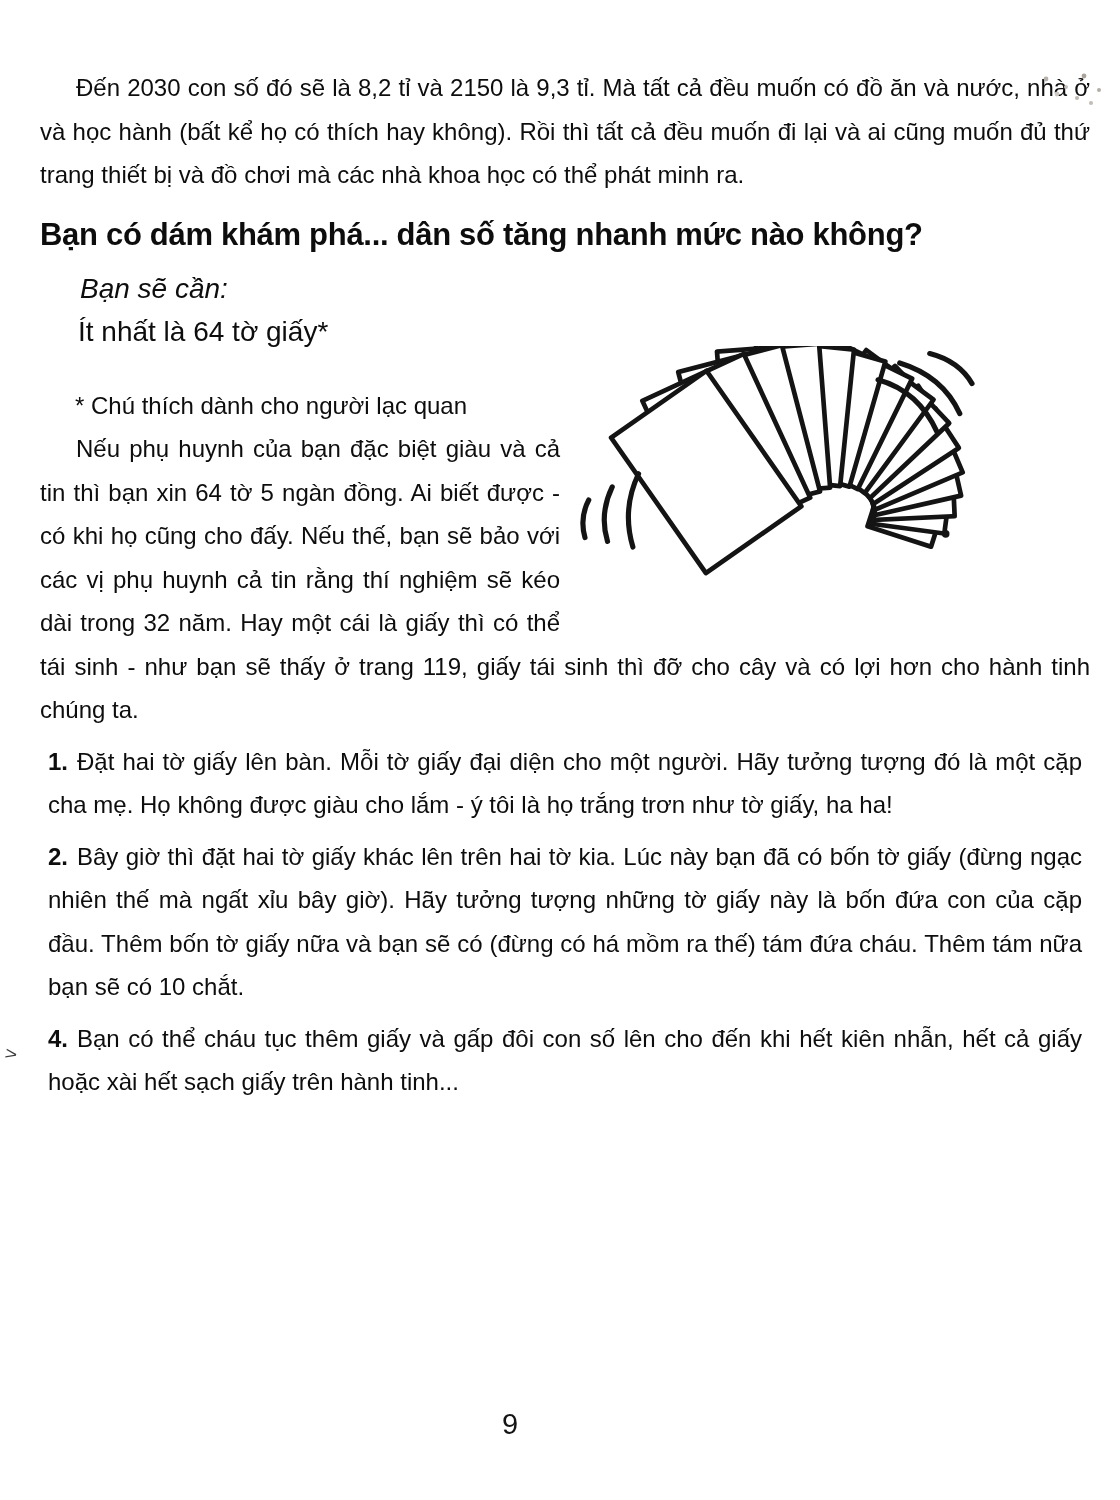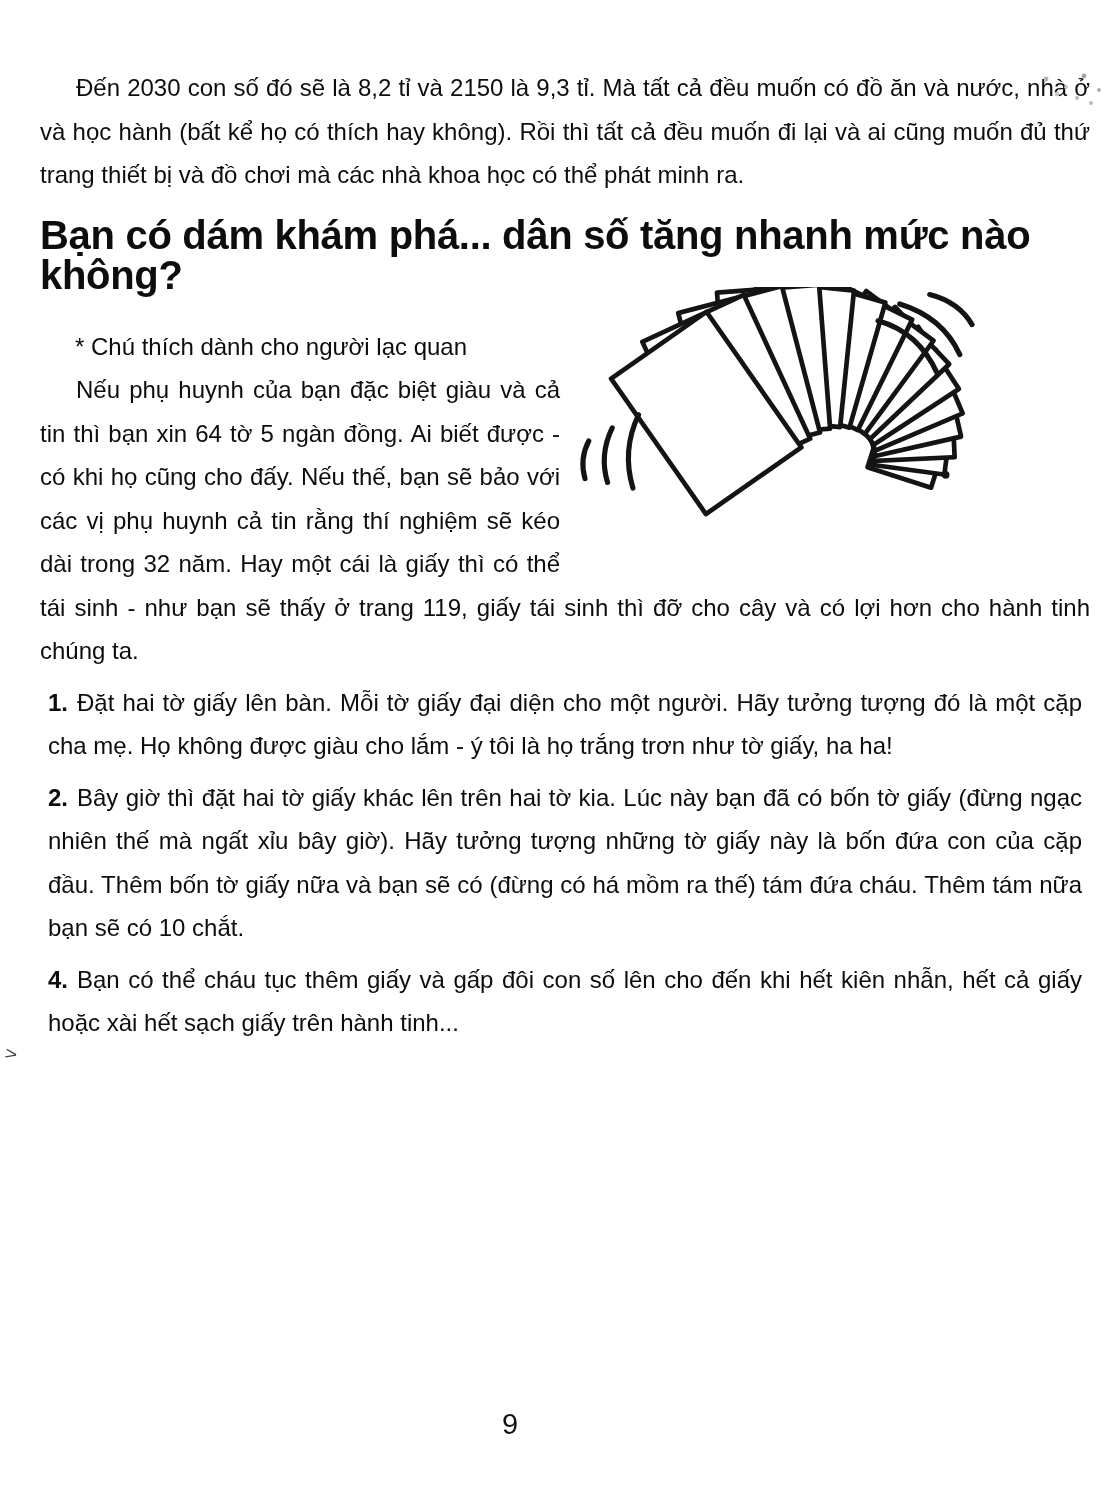--- a/index.html
+++ b/index.html
@@ -8,21 +8,21 @@
     background:#ffffff;color:#0d0d0d;
     font-family:"Liberation Sans",sans-serif;
   }
   .sheet{padding:66px 30px 0 40px}
   .body{
     font-size:24px;line-height:43.5px;margin:0;
     text-align:justify;
   }
   .indent{text-indent:36px}
   .heading{
-    font-size:40px;font-weight:bold;letter-spacing:-0.3px;
+    font-size:31px;font-weight:bold;letter-spacing:-0.3px;
     margin:18px 0 0 0;line-height:40px;
   }
   .label{
     font-size:28px;font-style:italic;line-height:43.5px;
     margin:12px 0 0 40px;
   }
   .needs{font-size:28px;line-height:43.5px;margin:0 0 0 38px}
   .note{margin-top:30px}
   .fan{
     float:right;width:530px;height:248px;
@@ -56,20 +56,22 @@
 </style>
 </head>
 <body>
 
 <div class="sheet">
 
   <p class="body indent">Đến 2030 con số đó sẽ là 8,2 tỉ và 2150 là 9,3 tỉ. Mà tất cả đều muốn có đồ ăn và nước, nhà ở và học hành (bất kể họ có thích hay không). Rồi thì tất cả đều muốn đi lại và ai cũng muốn đủ thứ trang thiết bị và đồ chơi mà các nhà khoa học có thể phát minh ra.</p>
 
   <h1 class="heading">Bạn có dám khám phá... dân số tăng nhanh mức nào không?</h1>
 
+  <p class="label">Bạn sẽ cần:</p>
+  <p class="needs">Ít nhất là 64 tờ giấy*</p>
 
   <div class="note">
     <svg class="fan" viewBox="0 -12 545 264" xmlns="http://www.w3.org/2000/svg" aria-hidden="true">
       <g id="fan-sheets" transform="translate(315,182)">
           <rect x="-56.8" y="-73.0" width="54.0" height="71.0" transform="rotate(107.8)"></rect>
           <rect x="-64.6" y="-84.5" width="59.0" height="78.5" transform="rotate(97.6)"></rect>
           <rect x="-72.4" y="-96.0" width="64.0" height="86.0" transform="rotate(87.4)"></rect>
           <rect x="-80.2" y="-107.5" width="69.0" height="93.5" transform="rotate(77.2)"></rect>
           <rect x="-88.0" y="-119.0" width="74.0" height="101.0" transform="rotate(67.0)"></rect>
           <rect x="-95.8" y="-130.5" width="79.0" height="108.5" transform="rotate(56.8)"></rect>

